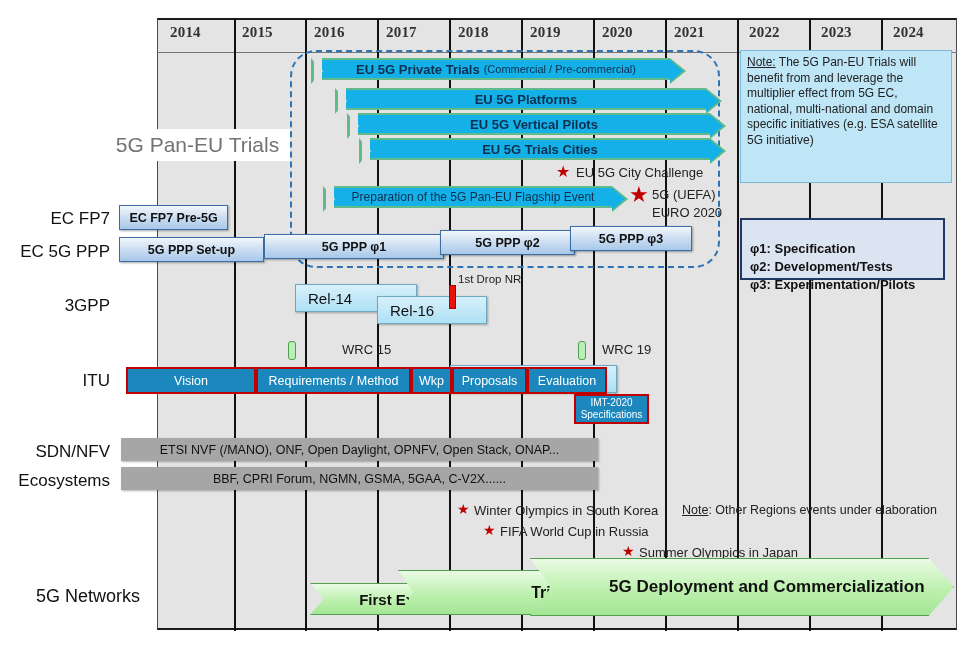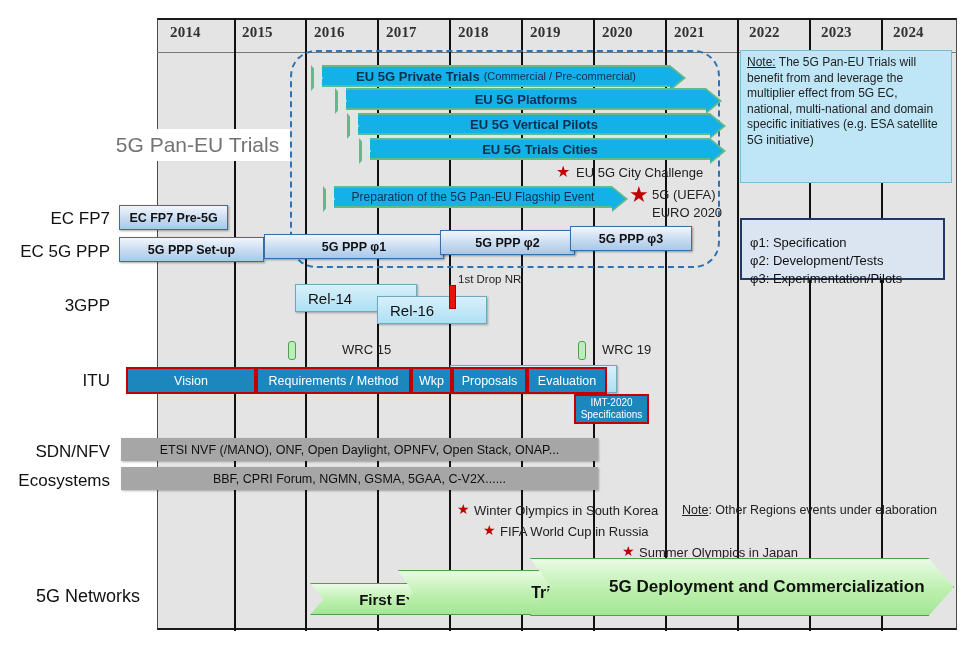--- a/index.html
+++ b/index.html
@@ -54,22 +54,22 @@
   
   .star{position:absolute;color:#c00000;font-size:16px;line-height:1;}
   .star-txt{position:absolute;font-size:13px;color:#222;white-space:nowrap;}
 
   
   .note-box{position:absolute;background:#bfe6f7;border:1px solid #7fb8d4;
     font-size:12px;line-height:15.5px;color:#222;padding:4px 6px;
     box-sizing:border-box;}
   .note-box u{text-decoration:underline;}
   .phi-box{position:absolute;background:#dbe5f1;border:2px solid #1f3864;
-    font-size:13px;line-height:18px;color:#111;padding:14px 8px;
-    box-sizing:border-box;font-weight:normal;}
+    font-size:13px;line-height:18px;color:#111;padding:20px 8px;
+    box-sizing:border-box;font-weight:bold;}
 
   
   .ppp{position:absolute;height:25px;box-sizing:border-box;
     background:linear-gradient(to bottom,#f2f6fb 0%,#cfe0f3 45%,#a8c8e8 100%);
     border:1px solid #3a6ea5;
     display:flex;align-items:center;justify-content:center;
     font-size:12.5px;font-weight:bold;color:#111;white-space:nowrap;
     box-shadow:1px 1px 2px rgba(0,0,0,.35);}
 
   
@@ -136,21 +136,21 @@
   <div class="year-label" style="left:530px;">2019</div>
   <div class="year-label" style="left:602px;">2020</div>
   <div class="year-label" style="left:674px;">2021</div>
   <div class="year-label" style="left:749px;">2022</div>
   <div class="year-label" style="left:821px;">2023</div>
   <div class="year-label" style="left:893px;">2024</div>
 
   <div class="paneu-box"></div>
   <div class="paneu-title">5G Pan-EU Trials</div>
 
-  <div class="chev" style="left:322px;top:58px;width:348px;margin-top:7px;">
+  <div class="chev" style="left:322px;top:58px;width:348px;">
     <span class="tail"></span>
     <span class="tail-in"></span>
     <span>EU 5G Private Trials</span>
     <span class="lbl-sub">(Commercial / Pre-commercial)</span>
     <span class="head"></span>
     <span class="head-in"></span>
   </div>
 
   <div class="chev" style="left:346px;top:88px;width:360px;">
     <span class="tail"></span>

